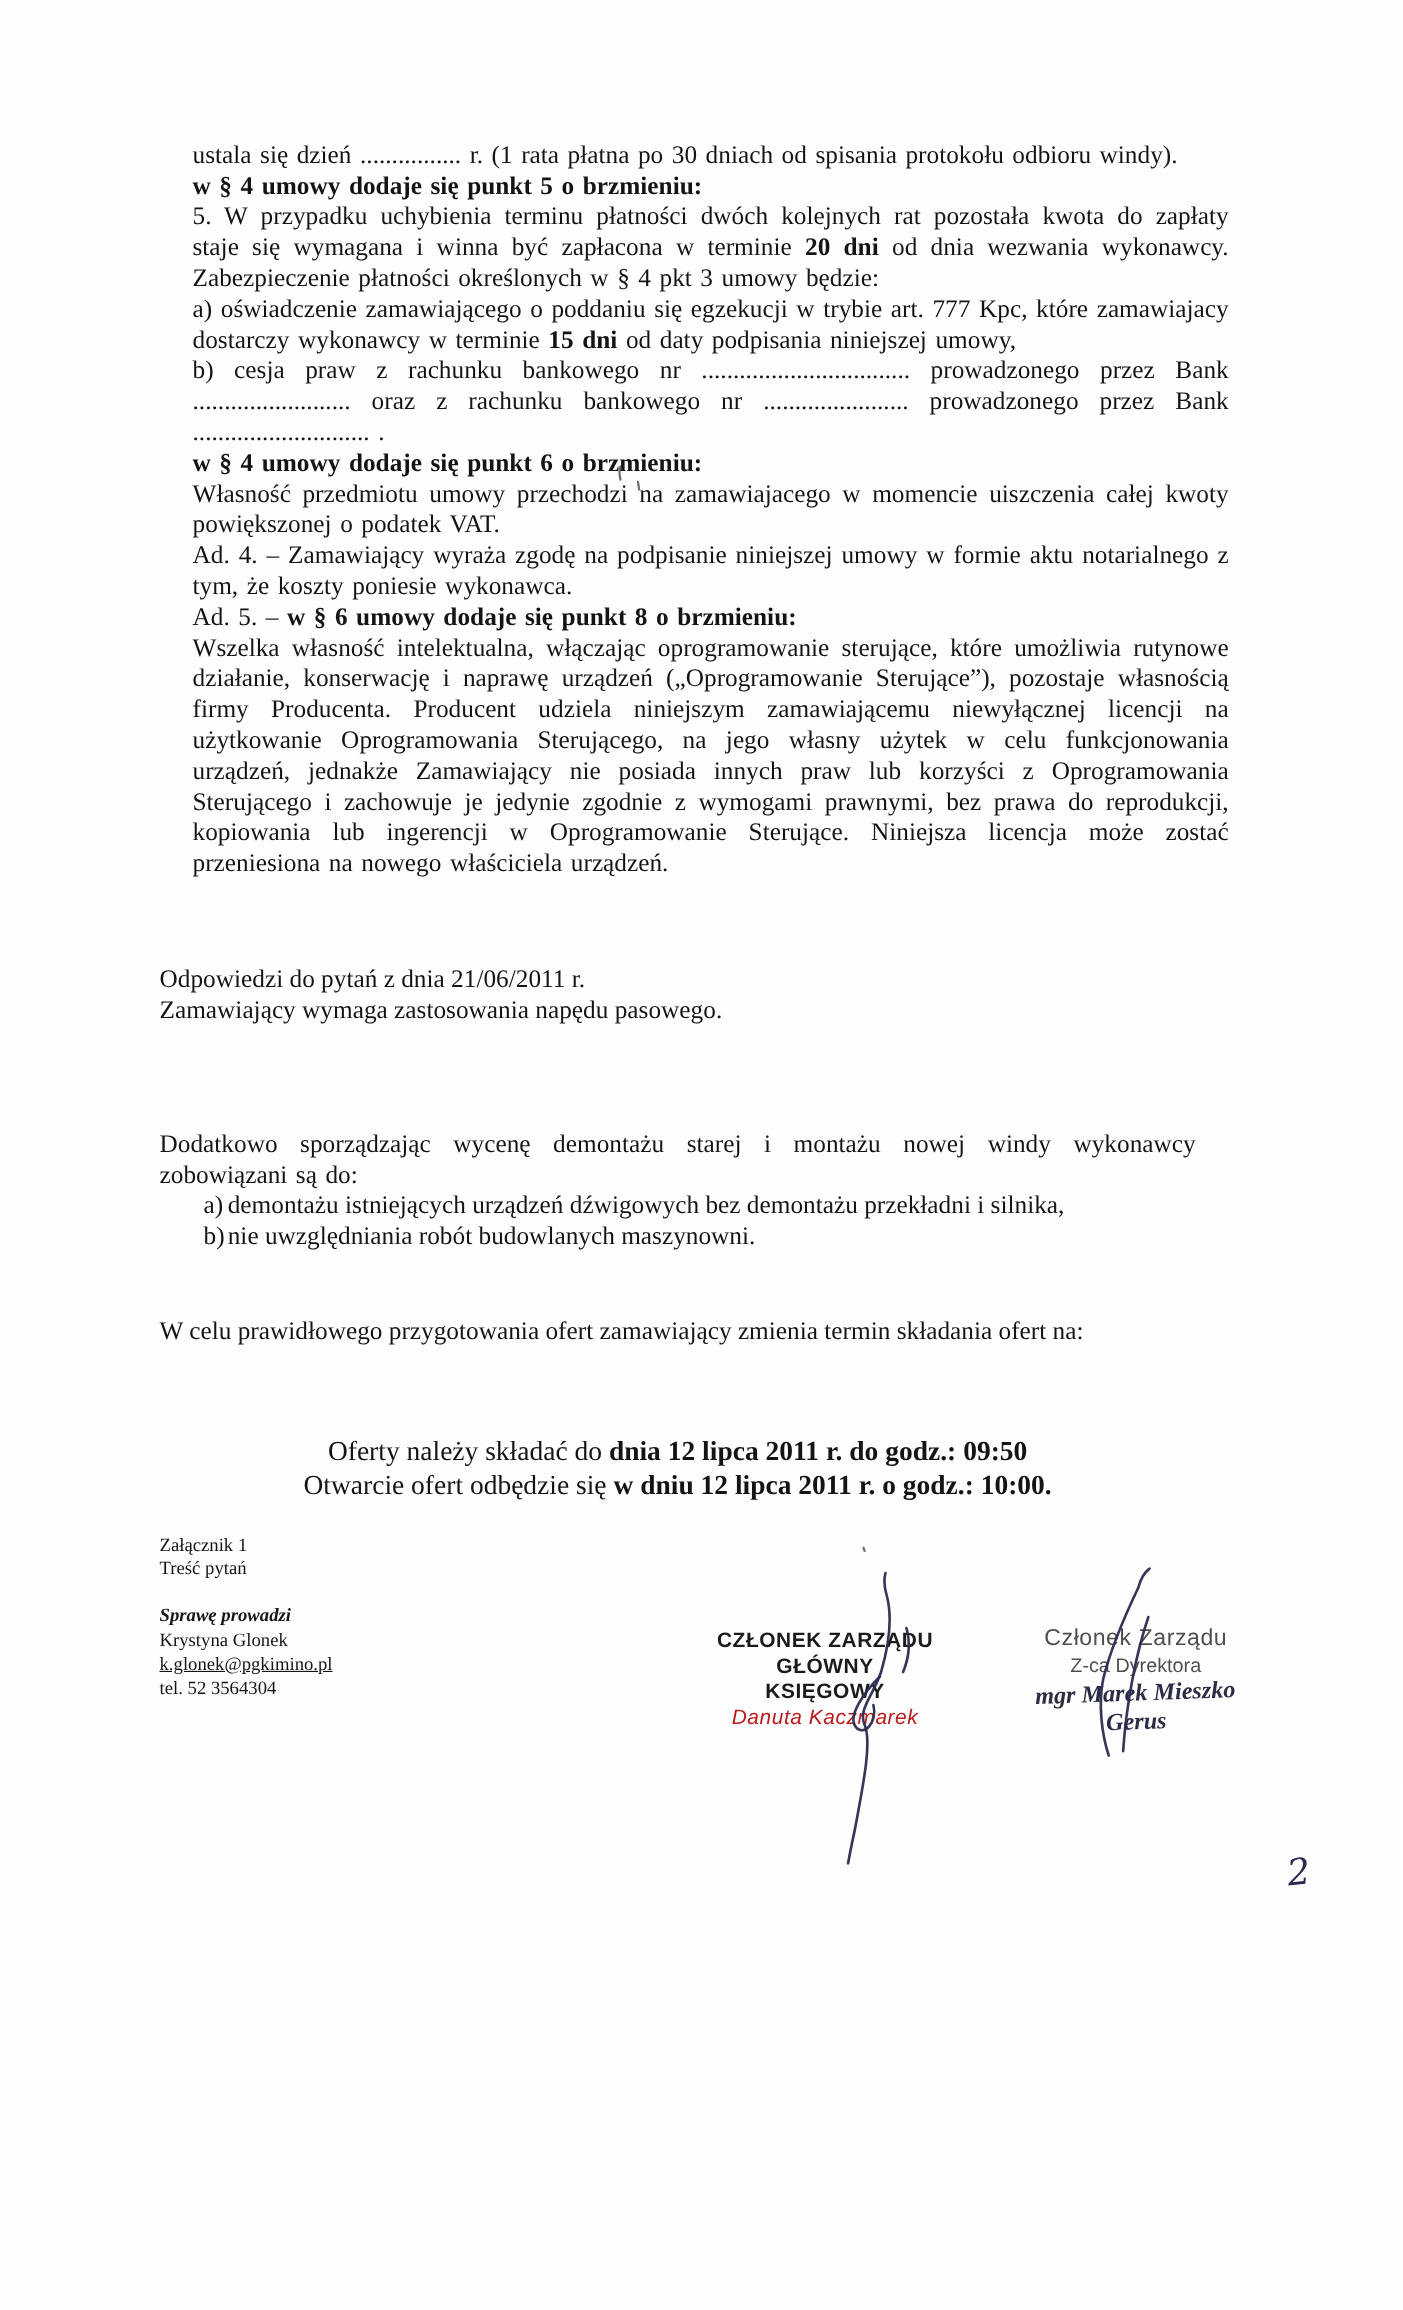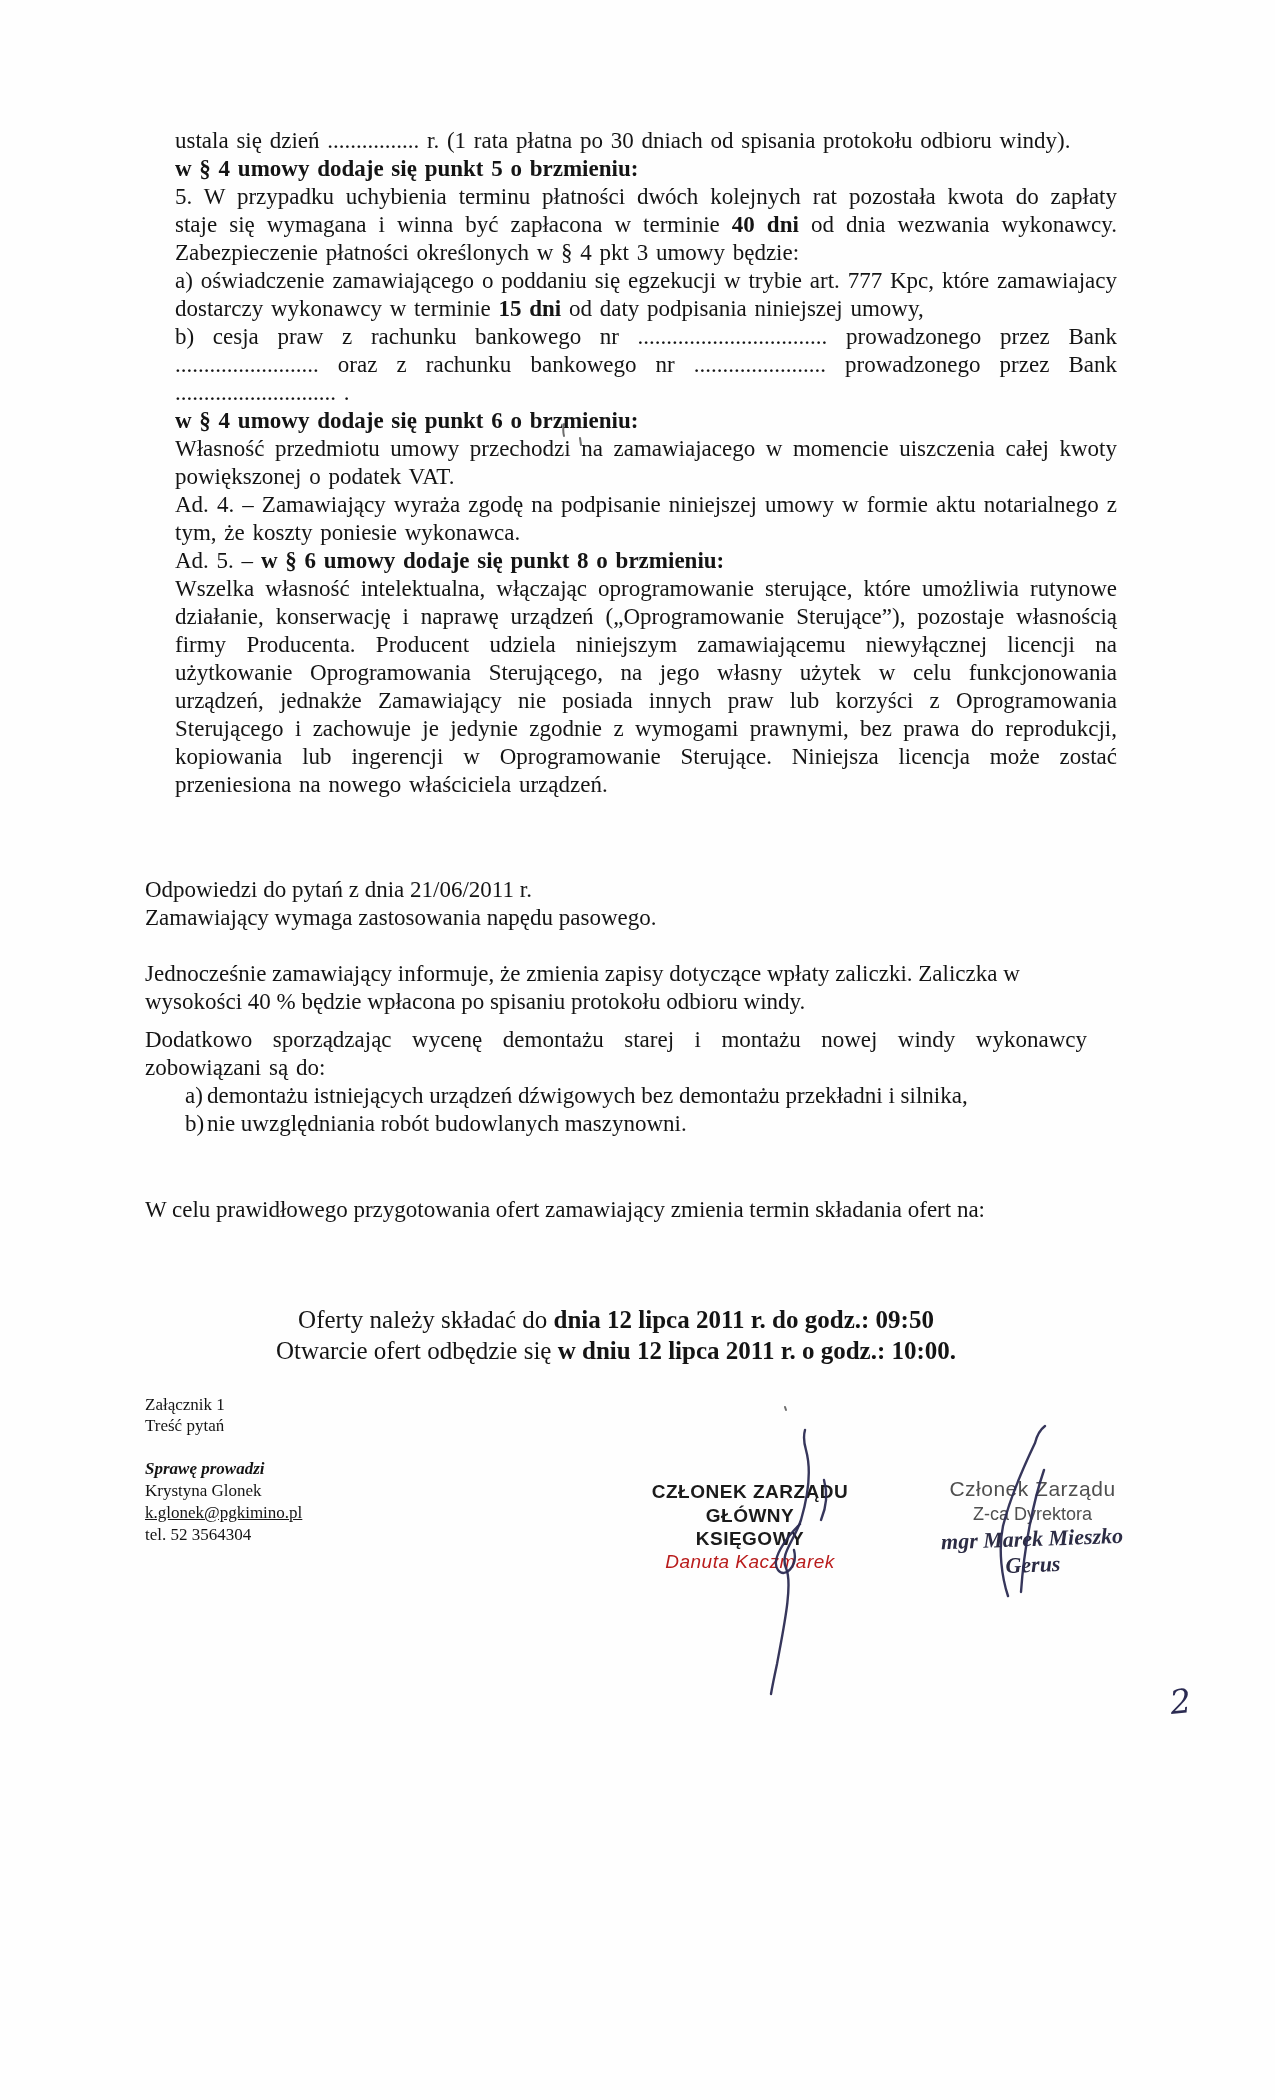--- a/index.html
+++ b/index.html
@@ -50,38 +50,35 @@
             color:var(--ink,#2b2b52);transform:rotate(-6deg);font-family:"DejaVu Serif",serif;}
 </style>
 </head>
 <body>
 
 <div class="page">
 
   <div class="content">
     <p class="para"><span>ustala się dzień ................ r. (1 rata płatna po 30 dniach od spisania protokołu odbioru windy).</span></p>
     <p class="para bold">w § 4 umowy dodaje się punkt 5 o brzmieniu:</p>
-    <p class="para"><span>5. W przypadku uchybienia terminu płatności dwóch kolejnych rat pozostała kwota do zapłaty staje się wymagana i winna być zapłacona w terminie </span><span class="b">40 dni</span><span> od dnia wezwania wykonawcy. Zabezpieczenie płatności określonych w § 4 pkt 3 umowy będzie:</span></p>
+    <p class="para"><span>5. W przypadku uchybienia terminu płatności dwóch kolejnych rat pozostała kwota do zapłaty staje się wymagana i winna być zapłacona w terminie </span><span class="b">20 dni</span><span> od dnia wezwania wykonawcy. Zabezpieczenie płatności określonych w § 4 pkt 3 umowy będzie:</span></p>
     <p class="para"><span>a) oświadczenie zamawiającego o poddaniu się egzekucji w trybie art. 777 Kpc, które zamawiajacy dostarczy wykonawcy w terminie </span><span class="b">15 dni</span><span> od daty podpisania niniejszej umowy,</span></p>
     <p class="para"><span>b) cesja praw z rachunku bankowego nr ................................. prowadzonego przez Bank ......................... oraz z rachunku bankowego nr ....................... prowadzonego przez Bank ............................ .</span></p>
     <p class="para bold">w § 4 umowy dodaje się punkt 6 o brzmieniu:</p>
     <p class="para"><span>Własność przedmiotu umowy przechodzi na zamawiajacego w momencie uiszczenia całej kwoty powiększonej o podatek VAT.</span></p>
     <p class="para"><span>Ad. 4. – Zamawiający wyraża zgodę na podpisanie niniejszej umowy w formie aktu notarialnego z tym, że koszty poniesie wykonawca.</span></p>
     <p class="para"><span>Ad. 5. – </span><span class="b">w § 6 umowy dodaje się punkt 8 o brzmieniu:</span></p>
     <p class="para"><span>Wszelka własność intelektualna, włączając oprogramowanie sterujące, które umożliwia rutynowe działanie, konserwację i naprawę urządzeń („Oprogramowanie Sterujące”), pozostaje własnością firmy Producenta. Producent udziela niniejszym zamawiającemu niewyłącznej licencji na użytkowanie Oprogramowania Sterującego, na jego własny użytek w celu funkcjonowania urządzeń, jednakże Zamawiający nie posiada innych praw lub korzyści z Oprogramowania Sterującego i zachowuje je jedynie zgodnie z wymogami prawnymi, bez prawa do reprodukcji, kopiowania lub ingerencji w Oprogramowanie Sterujące. Niniejsza licencja może zostać przeniesiona na nowego właściciela urządzeń.</span></p>
   </div>
 
   <div class="abs blk-odp">
     <p>Odpowiedzi do pytań z dnia 21/06/2011 r.</p>
     <p>Zamawiający wymaga zastosowania napędu pasowego.</p>
   </div>
 
-  <div class="abs blk-jedn">
-    <p>Jednocześnie zamawiający informuje, że zmienia zapisy dotyczące wpłaty zaliczki. Zaliczka w wysokości 40 % będzie wpłacona po spisaniu protokołu odbioru windy.</p>
-  </div>
 
   <div class="abs blk-dod">
     <p class="lead">Dodatkowo sporządzając wycenę demontażu starej i montażu nowej windy wykonawcy zobowiązani są do:</p>
     <div class="list">
       <p class="li">
         <span class="marker">a)</span>
         <span>demontażu istniejących urządzeń dźwigowych bez demontażu przekładni i silnika,</span>
       </p>
       <p class="li">
         <span class="marker">b)</span>

